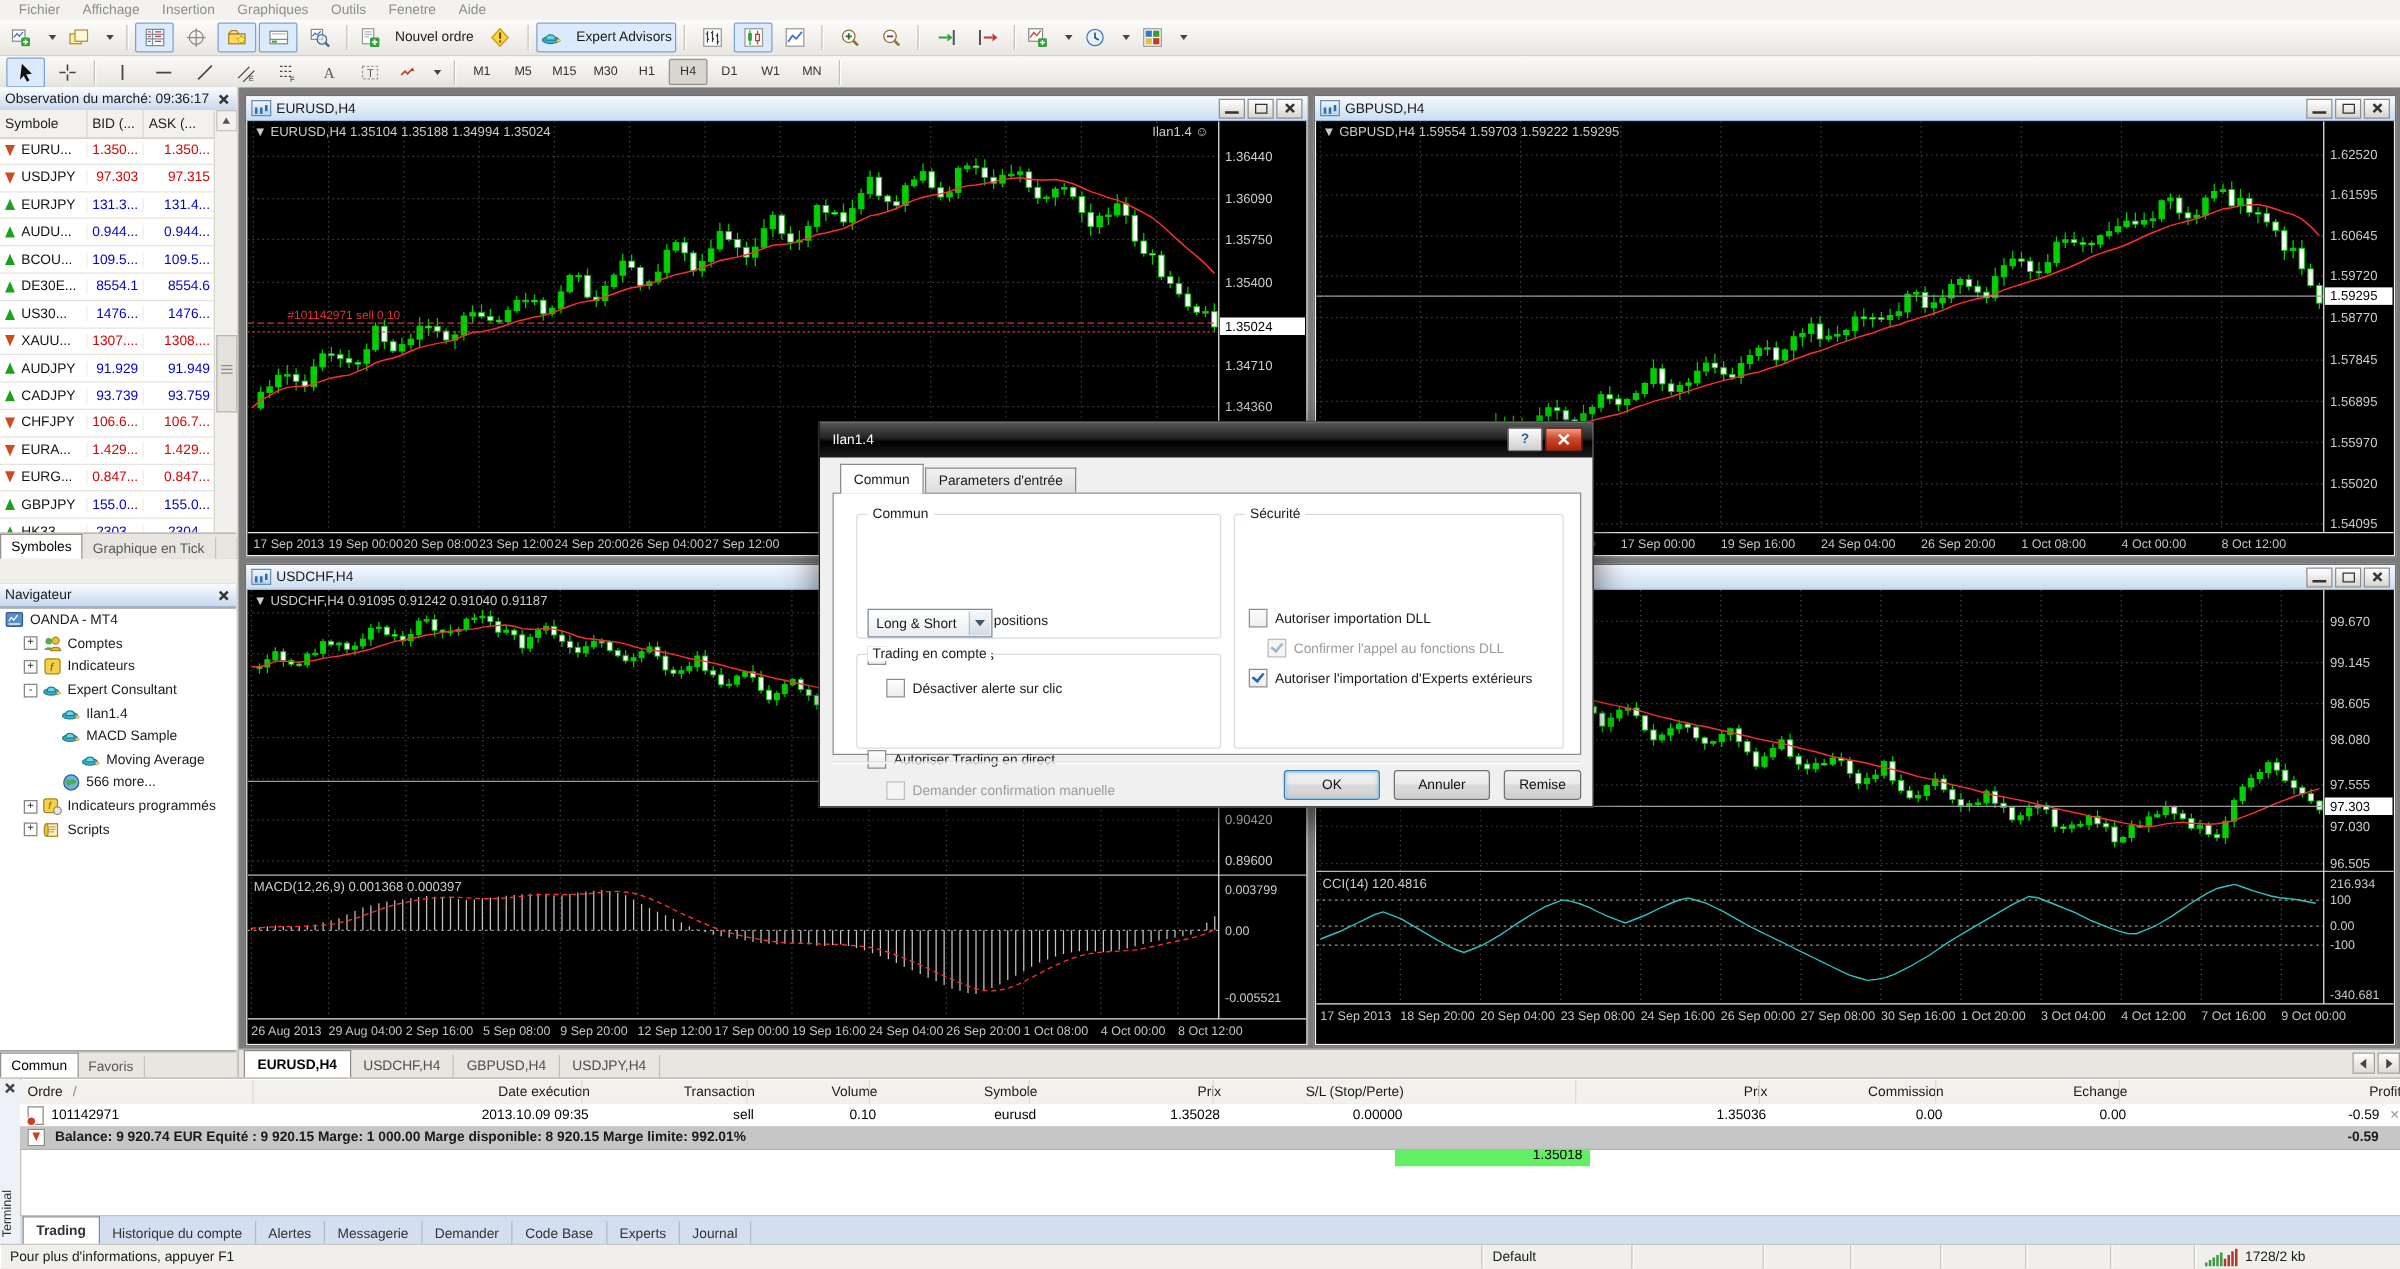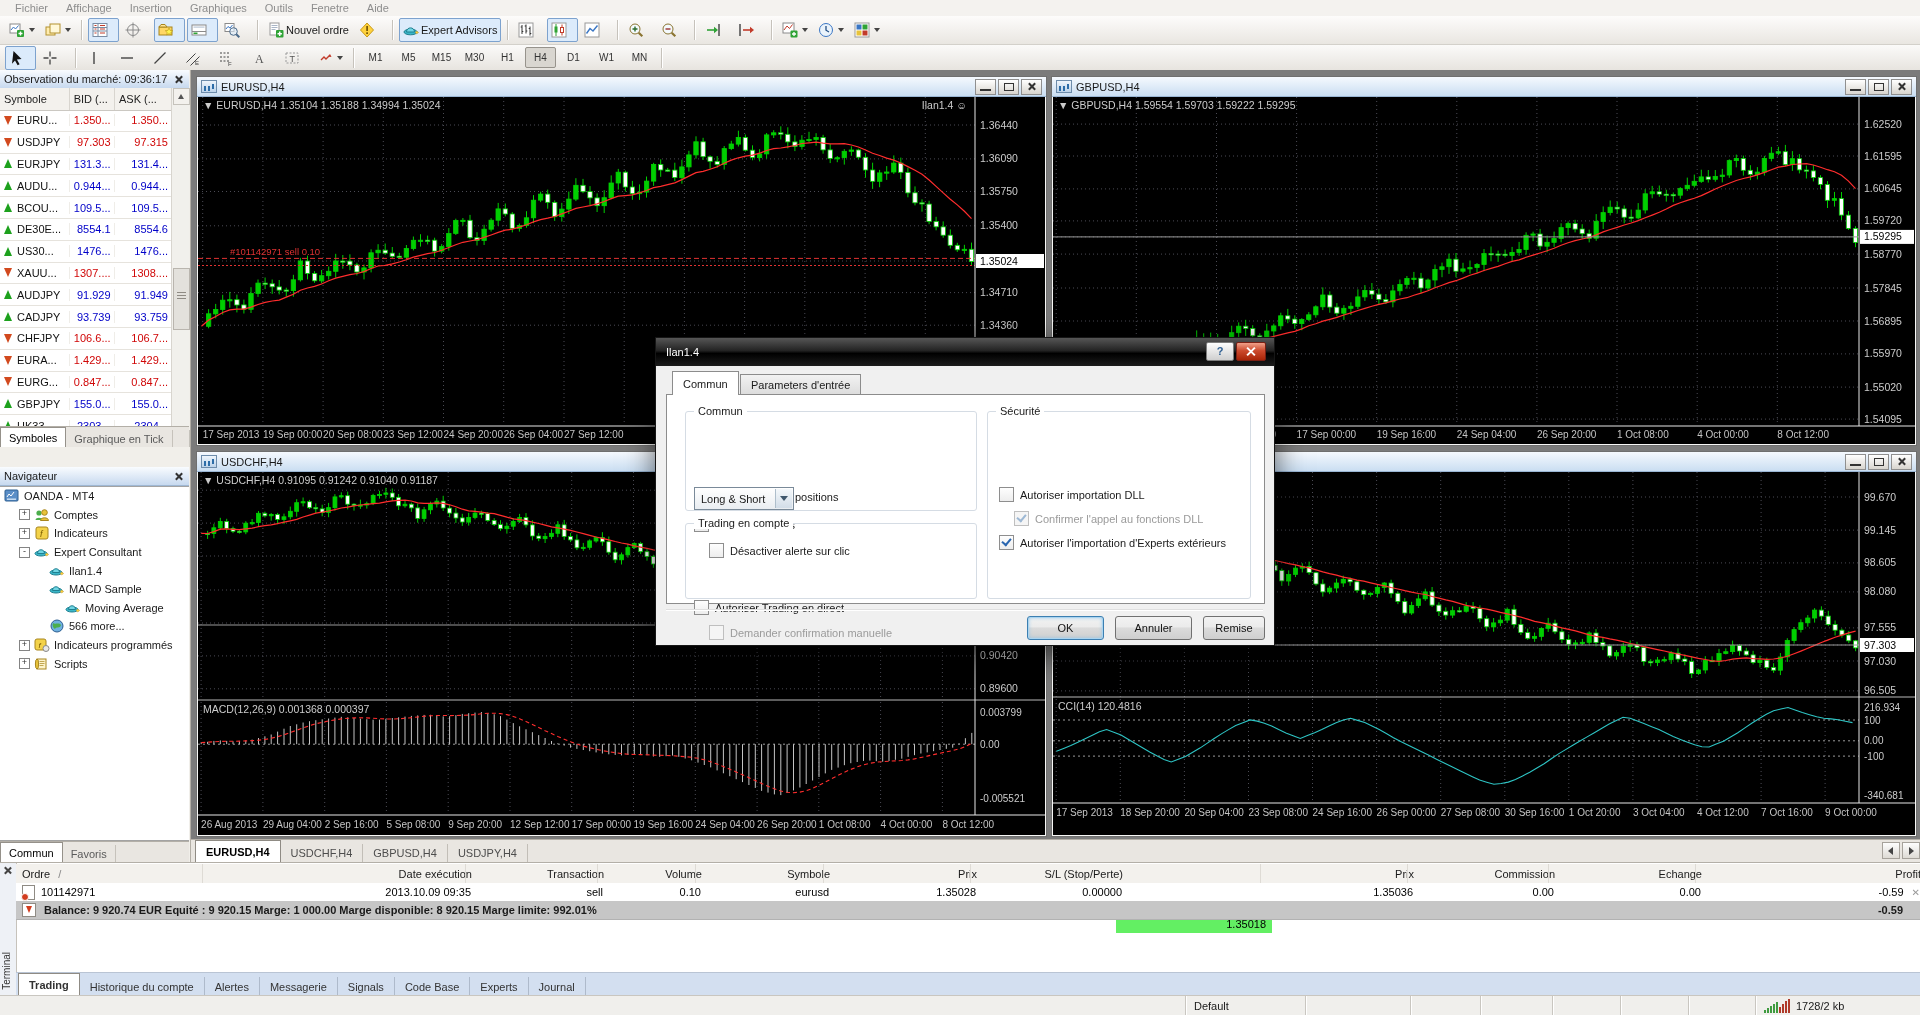--- a/index.html
+++ b/index.html
@@ -4,21 +4,21 @@
 <style>
   html,body{margin:0;padding:0;background:#ece9e4;}
   #app{position:relative;width:1920px;height:1015px;overflow:hidden;
        font-family:"Liberation Sans",sans-serif;font-size:11px;color:#1a1a1a;
        background:#ece9e4;-webkit-font-smoothing:antialiased;}
   
   #menubar{position:absolute;left:0;top:0;right:0;height:16px;background:#f4f2ef;display:flex;align-items:center;padding-left:6px;}
   .menu-item{color:#8d8d8d;padding:1px 9px;cursor:default;}
   #toolbar1{position:absolute;left:0;top:16px;right:0;height:28px;background:linear-gradient(#fdfcfb,#e9e6e1);border-bottom:1px solid #d3d0ca;display:flex;align-items:center;padding-left:4px;}
   #toolbar2{position:absolute;left:0;top:45px;right:0;height:25px;background:linear-gradient(#fbfaf9,#e7e4df);border-bottom:1px solid #cfccc6;display:flex;align-items:center;padding-left:4px;}
-  .tbtn{height:22px;min-width:23px;border:1px solid transparent;border-radius:2px;display:flex;align-items:center;justify-content:flex-start;gap:2px;padding:0 3px;margin:0 1px;}
+  .tbtn{height:22px;min-width:23px;border:1px solid transparent;border-radius:2px;display:flex;align-items:center;justify-content:center;gap:12px;padding:0 3px;margin:0 1px;}
   .tbtn.active{background:#dcebfb;border-color:#7da2ce;}
   .tbtn svg{width:16px;height:16px;display:block;}
   .tbtn .lbl{font-size:11px;color:#1a1a1a;white-space:nowrap;}
   .tbtn .dd{width:0;height:0;border-left:3px solid transparent;border-right:3px solid transparent;border-top:4px solid #444;margin-left:2px;}
   .tsep{width:1px;height:20px;background:#c6c2bb;box-shadow:1px 0 0 #fff;margin:0 5px;}
   .tfbtn{width:29px;height:19px;display:flex;align-items:center;justify-content:center;font-size:10px;color:#333;border:1px solid transparent;border-radius:2px;margin:0 1px;}
   .tfbtn.active{background:#d9d6d0;border-color:#97938c;}
   
   #leftcol{position:absolute;left:0;top:70px;width:190px;height:792px;background:#f1efea;border-right:1px solid #b3afa7;}
   .ptitle{height:18px;background:linear-gradient(#f9fcff,#c7d9ef);border-bottom:1px solid #9fb8d4;display:flex;align-items:center;padding:0 4px;}
@@ -2080,28 +2080,29 @@
     <div id="brow">
       <span class="balico"></span>
       <span>Balance: 9 920.74 EUR  Equité : 9 920.15  Marge: 1 000.00  Marge disponible: 8 920.15  Marge limite: 992.01%</span>
       <span id="bprofit">-0.59</span>
     </div>
     <div id="ttabs">
         <div class="t-tab active">Trading</div>
         <div class="t-tab">Historique du compte</div>
         <div class="t-tab">Alertes</div>
         <div class="t-tab">Messagerie</div>
-        <div class="t-tab">Signals</div>
+        <div class="t-tab">Demander</div>
         <div class="t-tab">Code Base</div>
         <div class="t-tab">Experts</div>
         <div class="t-tab">Journal</div>
       </div>
   </div>
 
   <div id="statusbar">
+      <div class="ss" style="left: 0px; width: 1185px; border-left: none;">Pour plus d'informations, appuyer F1</div>
       <div class="ss" style="left: 1185px; width: 120px;">Default</div>
       <div class="ss" style="left: 1305px; width: 105px;"></div>
       <div class="ss" style="left: 1410px; width: 70px;"></div>
       <div class="ss" style="left: 1480px; width: 72px;"></div>
       <div class="ss" style="left: 1552px; width: 68px;"></div>
       <div class="ss" style="left: 1620px; width: 68px;"></div>
       <div class="ss" style="left: 1688px; width: 67px;"></div>
       <div class="ss" style="left: 1755px; width: 165px;">
         <span id="sigbars">
           <i style="height: 3px;"></i>

